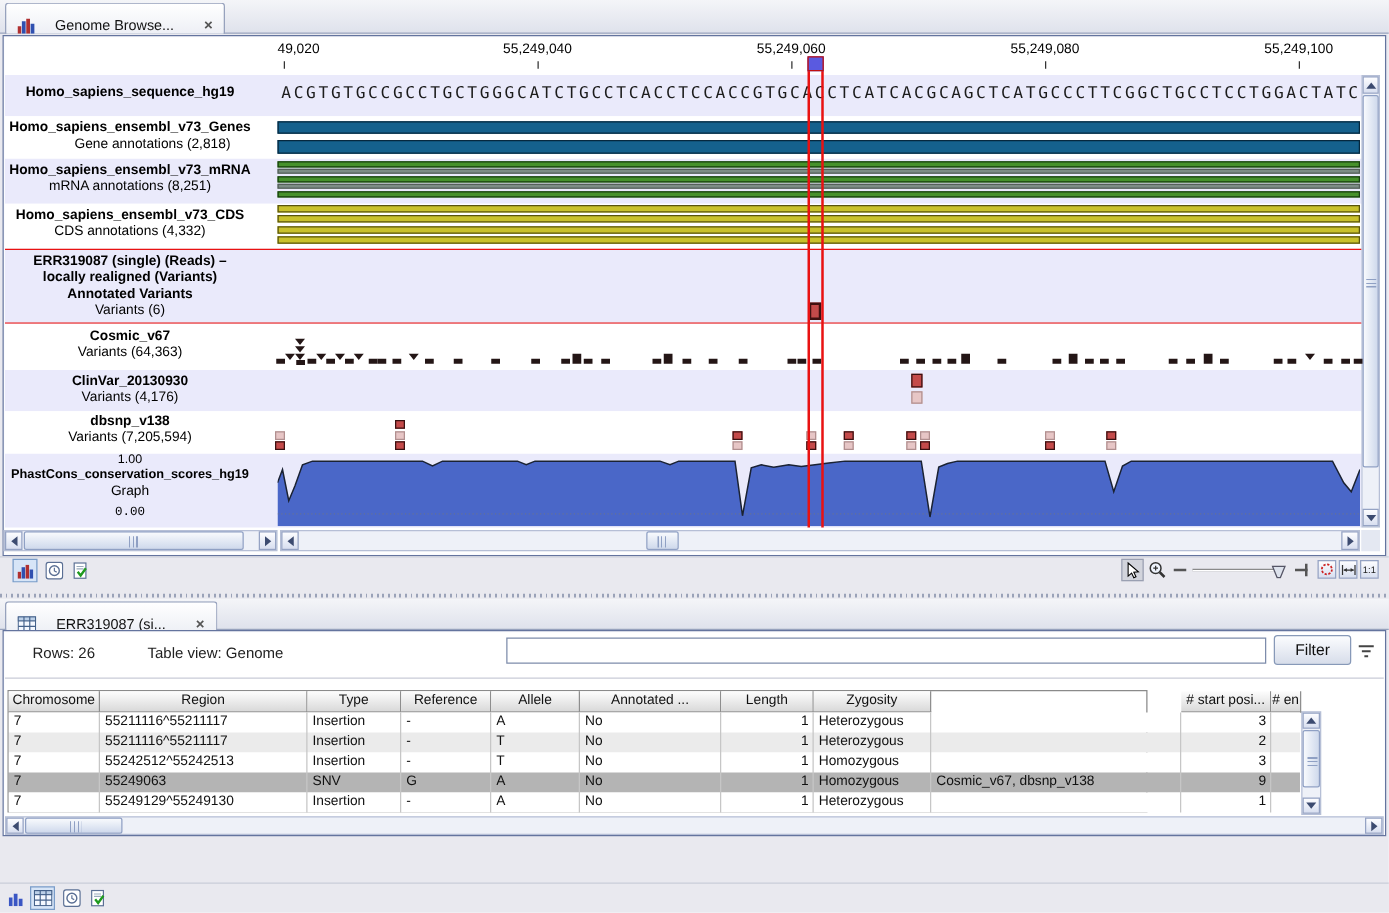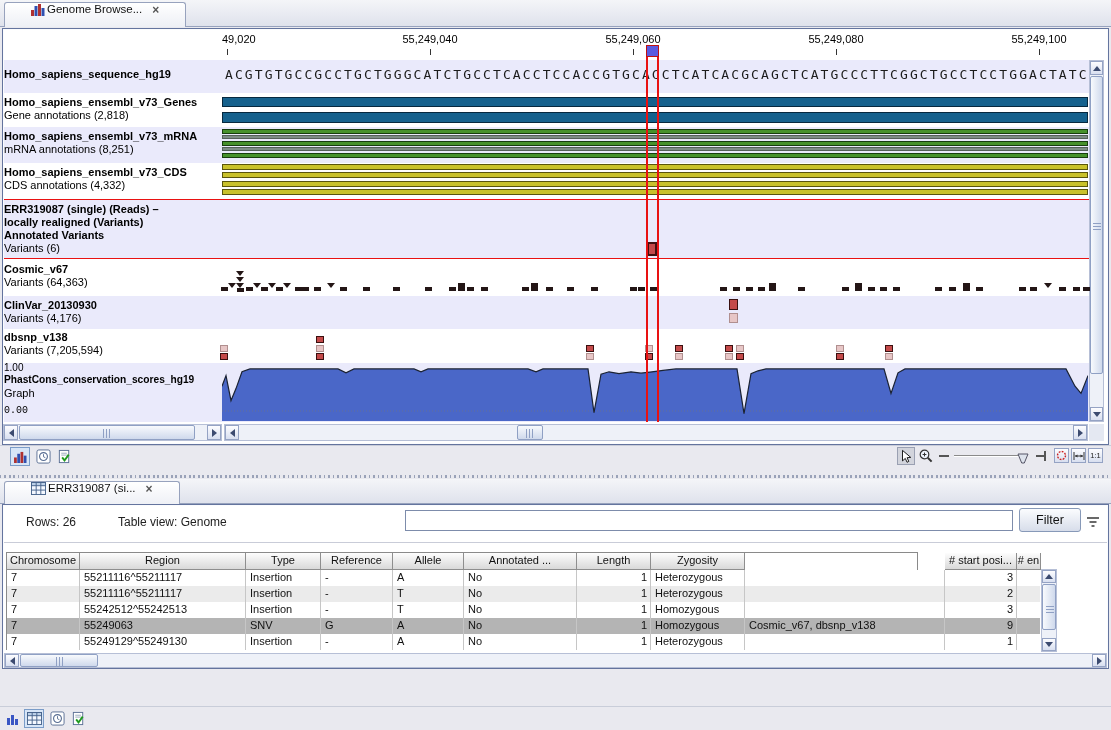--- a/index.html
+++ b/index.html
@@ -1,26 +1,26 @@
 <!DOCTYPE html>
 <html><head>
 <meta charset="utf-8">
 <style>
   *{box-sizing:border-box;margin:0;padding:0}
   html,body{width:1111px;height:730px}
   body{font-family:"Liberation Sans",sans-serif;background:#e9e9ef;position:relative;overflow:hidden}
   #page{position:absolute;left:0;top:0;width:1111px;height:730px}
   .abs{position:absolute}
   .tabbar{position:absolute;background:linear-gradient(#f4f5f8,#dfe2ec);border-bottom:1px solid #97a2bd}
-  .tab{position:absolute;left:4px;top:2px;height:25px;display:flex;align-items:flex-start;gap:2px;padding:0 26px;
+  .tab{position:absolute;left:4px;top:2px;height:25px;display:flex;align-items:flex-end;gap:16px;padding:0 9px;
        background:linear-gradient(#ffffff,#edeff5);border:1px solid #97a2bd;border-bottom:none;
        border-radius:3px 3px 0 0;font-size:11.5px;color:#111;white-space:nowrap}
   .tclose{font:bold 12px "Liberation Sans",sans-serif;color:#555;margin-left:8px}
   .panel{position:absolute;background:#fff;border:1px solid #64749e;box-shadow:inset 0 0 0 1px #fbfcfe}
-  .lbl{position:absolute;left:4px;width:200px;text-align:left;font-weight:bold;font-size:11px;white-space:nowrap;color:#000}
+  .lbl{position:absolute;left:4px;width:200px;text-align:center;font-weight:bold;font-size:11px;white-space:nowrap;color:#000}
   .sub{font-weight:normal}
   .rlab{position:absolute;font-size:11px;color:#000;white-space:nowrap}
   .seq{position:absolute;font-family:"DejaVu Sans Mono",monospace;font-size:13px;letter-spacing:2.1px;color:#1c1c1c;white-space:nowrap}
   .sbtrack{position:absolute;background:#eef1f8;border:1px solid #b6bfd6}
   .sbtn{position:absolute;background:linear-gradient(#fdfdff,#d8dff0);border:1px solid #95a3c4;display:flex;align-items:center;justify-content:center}
   .sthumb{position:absolute;background:linear-gradient(90deg,#f8fafd,#cfd9ec);border:1px solid #8fa0c4;border-radius:2px}
   .sthumbH{background:linear-gradient(#f8fafd,#cfd9ec)}
   .tri{width:0;height:0}
   .triL{border-top:4px solid transparent;border-bottom:4px solid transparent;border-right:5px solid #3c4b70}
   .triR{border-top:4px solid transparent;border-bottom:4px solid transparent;border-left:5px solid #3c4b70}
@@ -276,21 +276,21 @@
     <div style="position: absolute; left: 430px; top: 49px; width: 1px; height: 6px; background: rgb(51, 51, 51);"></div>
     <div class="rlab" style="position: absolute; left: 633px; top: 33px; transform: translateX(-50%);">55,249,060</div>
     <div style="position: absolute; left: 633px; top: 49px; width: 1px; height: 6px; background: rgb(51, 51, 51);"></div>
     <div class="rlab" style="position: absolute; left: 836px; top: 33px; transform: translateX(-50%);">55,249,080</div>
     <div style="position: absolute; left: 836px; top: 49px; width: 1px; height: 6px; background: rgb(51, 51, 51);"></div>
     <div class="rlab" style="position: absolute; left: 1039px; top: 33px; transform: translateX(-50%);">55,249,100</div>
     <div style="position: absolute; left: 1039px; top: 49px; width: 1px; height: 6px; background: rgb(51, 51, 51);"></div>
     <div class="seq" style="position: absolute; left: 225px; top: 67px;">ACGTGTGCCGCCTGCTGGGCATCTGCCTCACCTCCACCGTGCACCTCATCACGCAGCTCATGCCCTTCGGCTGCCTCCTGGACTATC</div>
     <div class="lbl" style="position: absolute; top: 68px;">Homo_sapiens_sequence_hg19</div>
     <div class="lbl" style="position: absolute; top: 96px;">Homo_sapiens_ensembl_v73_Genes</div>
-    <div class="lbl sub" style="position: absolute; top: 109px;">Gene annotations (2,818)</div>
+    <div class="lbl sub" style="position: absolute; top: 109px; margin-left: 18px;">Gene annotations (2,818)</div>
     <div class="lbl" style="position: absolute; top: 130px;">Homo_sapiens_ensembl_v73_mRNA</div>
     <div class="lbl sub" style="position: absolute; top: 143px;">mRNA annotations (8,251)</div>
     <div class="lbl" style="position: absolute; top: 166px;">Homo_sapiens_ensembl_v73_CDS</div>
     <div class="lbl sub" style="position: absolute; top: 179px;">CDS annotations (4,332)</div>
     <div class="lbl" style="position: absolute; top: 203px;">ERR319087 (single) (Reads) –</div>
     <div class="lbl" style="position: absolute; top: 216px;">locally realigned (Variants)</div>
     <div class="lbl" style="position: absolute; top: 229px;">Annotated Variants</div>
     <div class="lbl sub" style="position: absolute; top: 242px;">Variants (6)</div>
     <div class="lbl" style="position: absolute; top: 263px;">Cosmic_v67</div>
     <div class="lbl sub" style="position: absolute; top: 276px;">Variants (64,363)</div>

